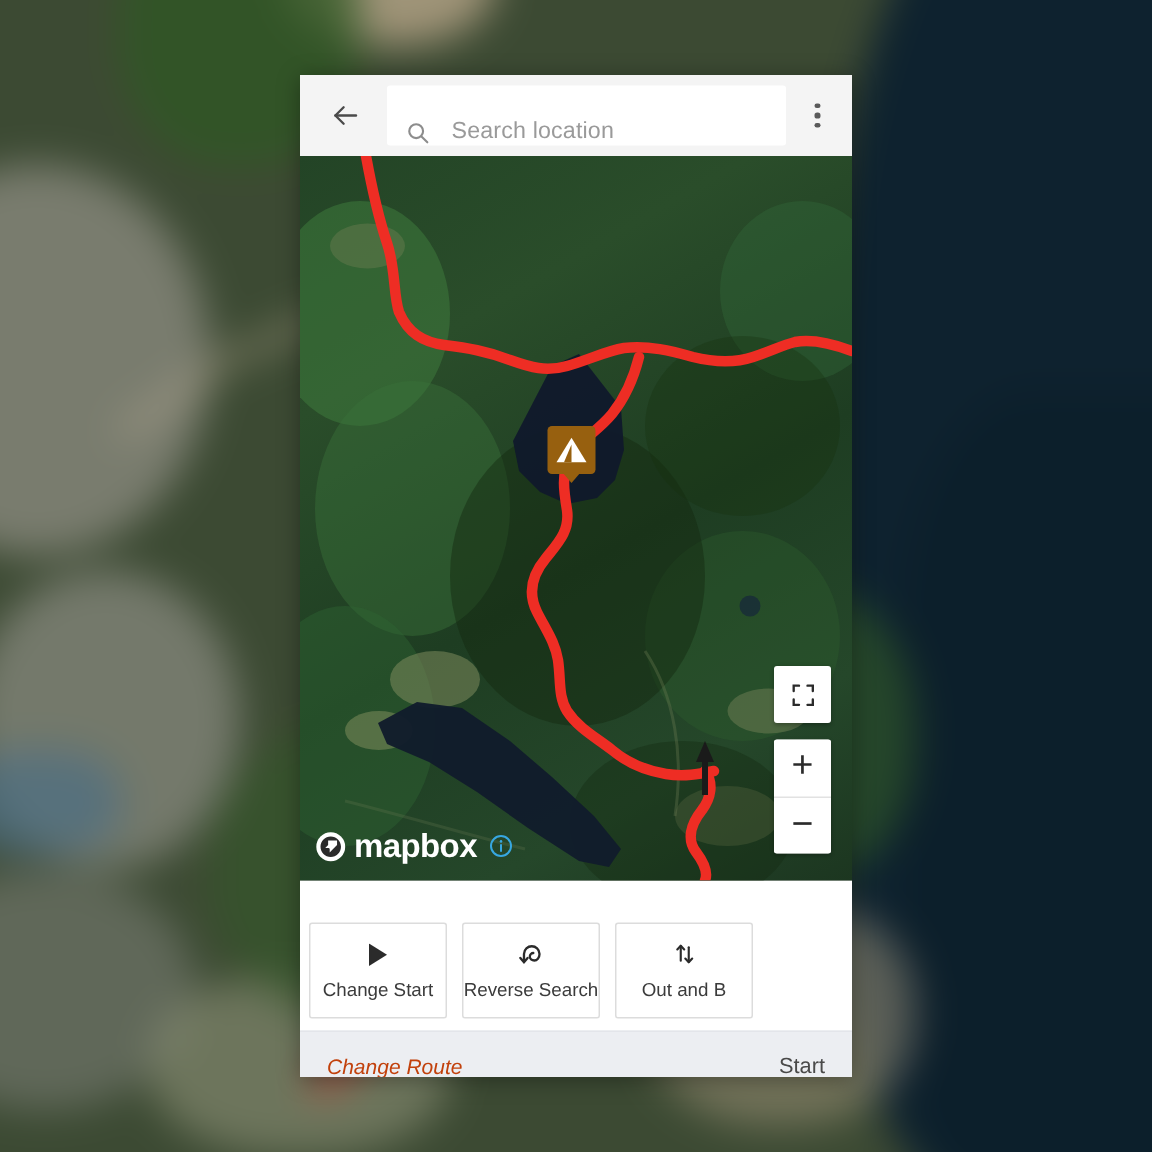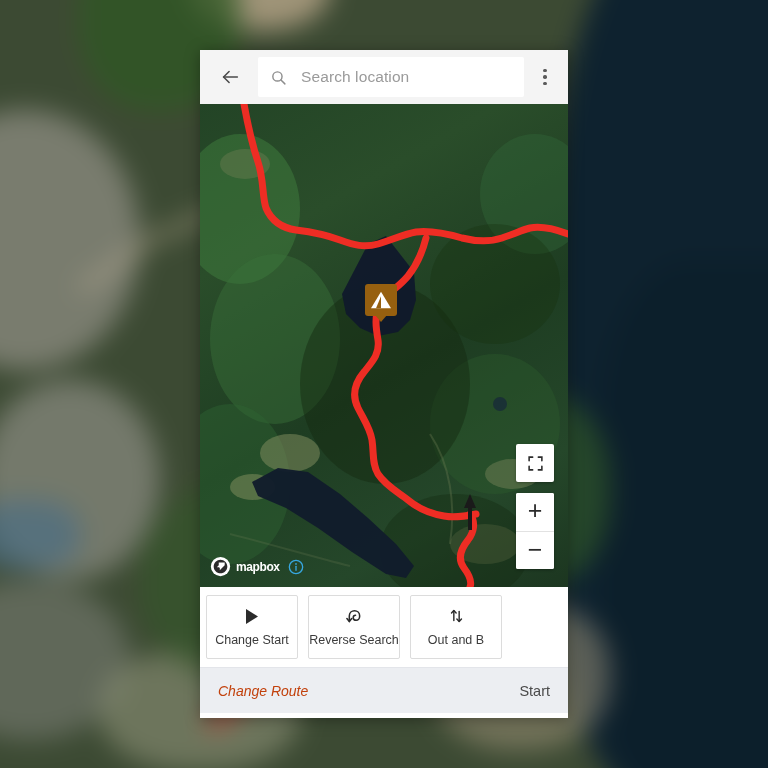--- a/index.html
+++ b/index.html
@@ -46,21 +46,21 @@
   #back-btn {
     width: 40px; height: 40px;
     display: flex; align-items: center; justify-content: center;
     flex: 0 0 auto;
     cursor: pointer;
   }
   #search-box {
     flex: 1 1 auto;
     height: 40px;
     background: #ffffff;
-    display: flex; align-items: center;
+    display: flex; align-items: flex-end;
     padding: 0 12px;
     margin: 0 4px 0 8px;
     border-radius: 2px;
   }
   #search-icon { flex: 0 0 auto; margin-right: 14px; display:flex; }
   #search-input-text {
     font-size: 15.5px;
     color: #9a9a9a;
     letter-spacing: 0.1px;
     white-space: nowrap;
@@ -142,33 +142,34 @@
   }
 
   
   #attribution {
     position: absolute;
     left: 10px; bottom: 10px;
     display: flex; align-items: center; gap: 8px;
   }
   #mapbox-logo { display: flex; align-items: center; gap: 5px; }
   #mapbox-wordmark {
-    color: #ffffff; font-size: 12px;
+    color: #ffffff; font-size: 22px;
     font-weight: bold; letter-spacing: -0.4px;
   }
 
   
   #action-strip {
     height: 80px;
     background: #ffffff;
     display: flex;
     align-items: center;
     padding: 0 6px;
     gap: 10px;
     overflow: hidden;
+    margin-top: 20px;
   }
   .action-card {
     flex: 0 0 auto;
     width: 92px; height: 64px;
     background: #ffffff;
     border: 1px solid #dcdcdc;
     border-radius: 2px;
     display: flex; flex-direction: column;
     align-items: center; justify-content: center;
     gap: 8px;

